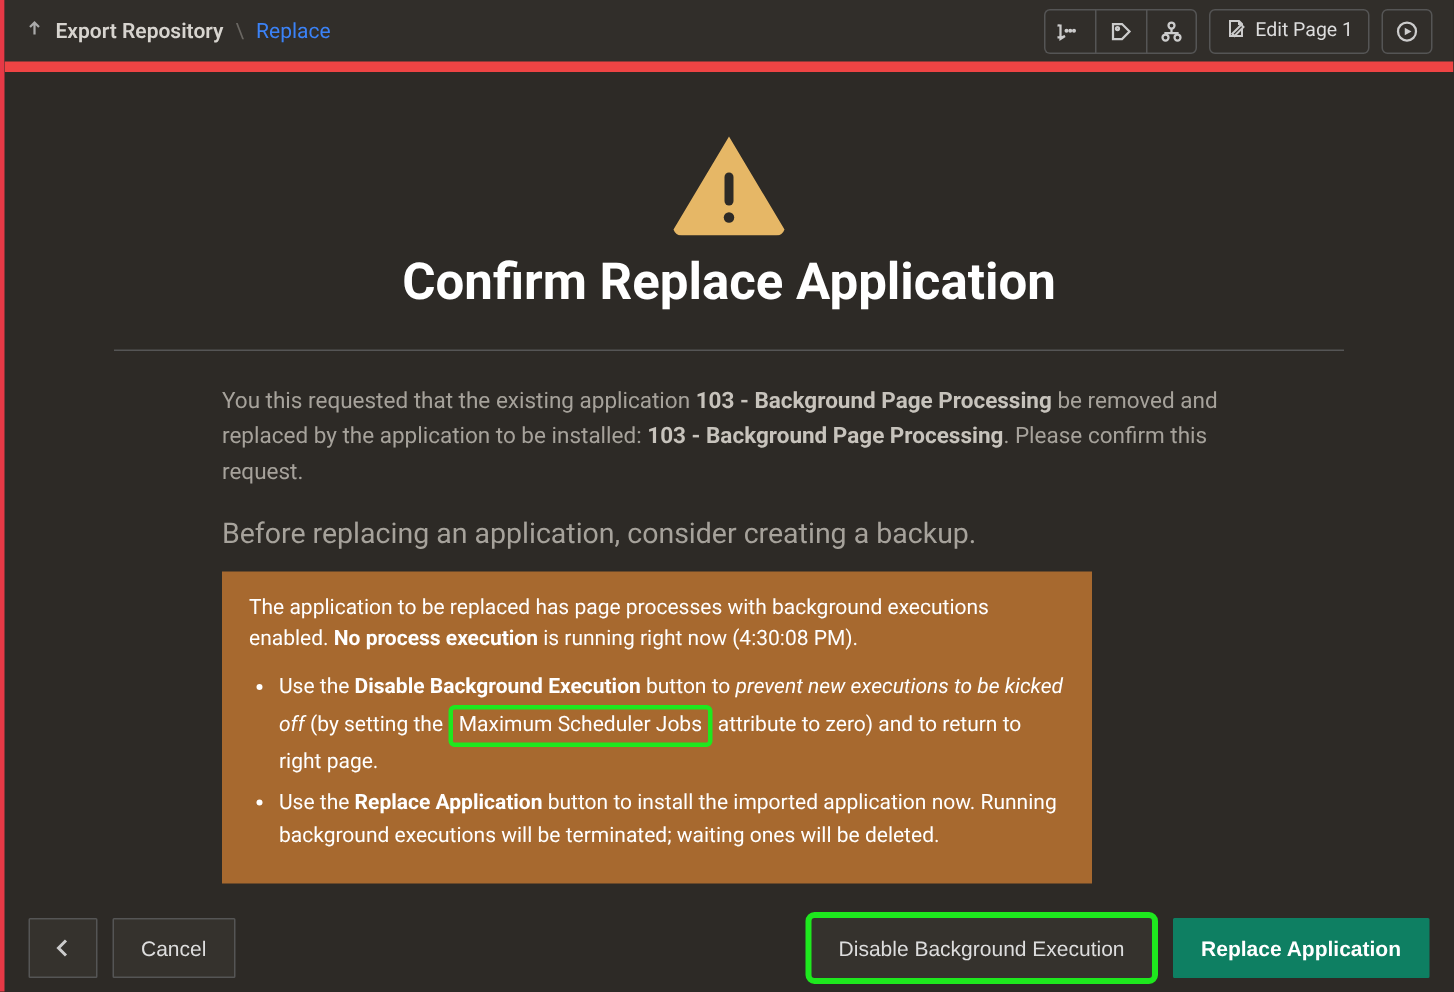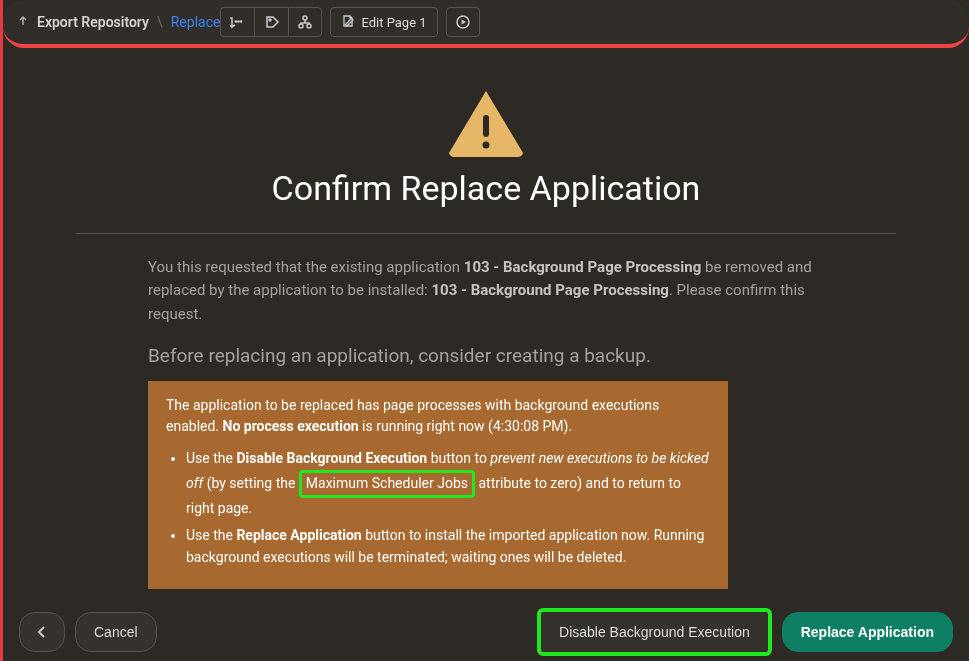--- a/index.html
+++ b/index.html
@@ -11,22 +11,22 @@
     overflow: hidden;
     color: #d7d4cf;
     border-left: 3px solid #e63946;
   }
   .topbar {
     height: 48px;
     background: #312e2a;
     display: flex;
     align-items: center;
     padding: 0 14px;
-    border-bottom: 4px solid #ef4444;
-    border-radius: 21px;
+    justify-content: space-between;
+    border-bottom: 7px solid #ef4444;
   }
   .breadcrumb {
     display: flex;
     align-items: center;
     gap: 8px;
     font-size: 14px;
   }
   .breadcrumb .up-arrow { color: #aaa; font-size: 14px; }
   .breadcrumb .sep { color: #6a6762; }
   .breadcrumb .crumb-link { color: #d7d4cf; font-weight: 600; cursor: pointer; }
@@ -63,21 +63,21 @@
     flex-direction: column;
     align-items: center;
   }
   .warn-icon {
     width: 80px; height: 70px;
     display: flex; align-items: center; justify-content: center;
     margin-bottom: 10px;
   }
   .title {
     font-size: 34px;
-    font-weight: 400;
+    font-weight: 700;
     color: #fff;
     margin-bottom: 25px;
   }
   .divider {
     width: 820px;
     border-top: 1px solid #555;
     margin-bottom: 22px;
   }
   .desc {
     width: 680px;
@@ -124,21 +124,21 @@
     bottom: 0; left: 3px; right: 0;
     height: 58px;
     display: flex;
     align-items: center;
     padding: 0 16px;
     gap: 10px;
   }
   .btn {
     height: 40px;
     border: 1px solid #555;
-    border-radius: 16px;
+    border-radius: 1px;
     background: #35322d;
     color: #ddd;
     font-size: 14px;
     padding: 0 18px;
     cursor: pointer;
     display: flex; align-items: center; justify-content: center;
   }
   .btn-back { width: 46px; padding: 0; }
   .btn-back svg { stroke: #ccc; fill: none; stroke-width: 2; }
   .spacer { flex: 1; }

